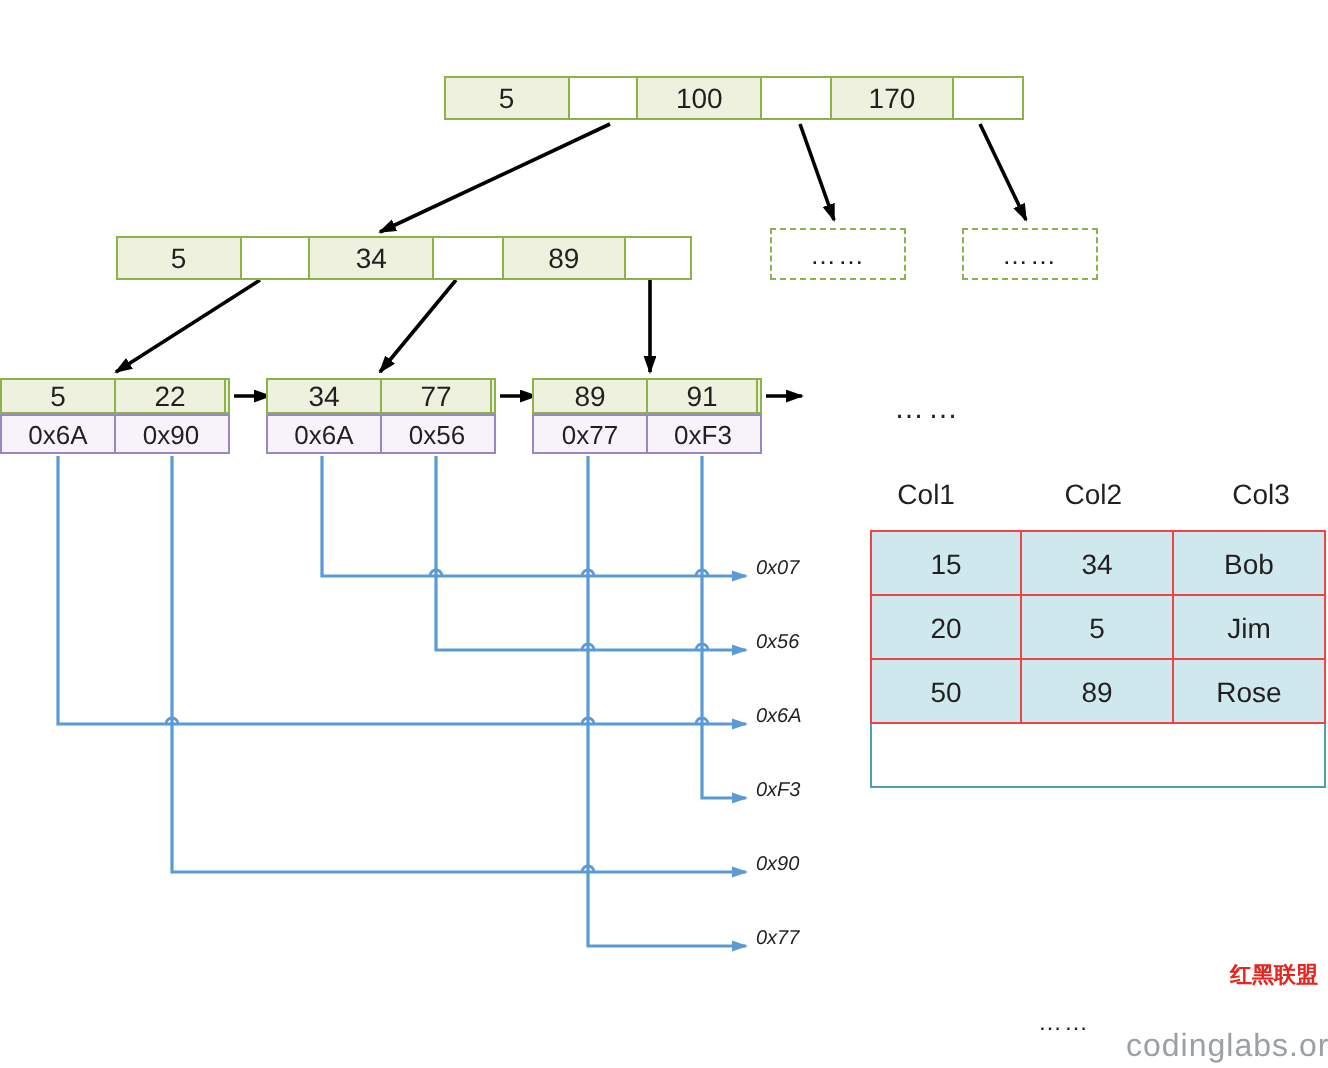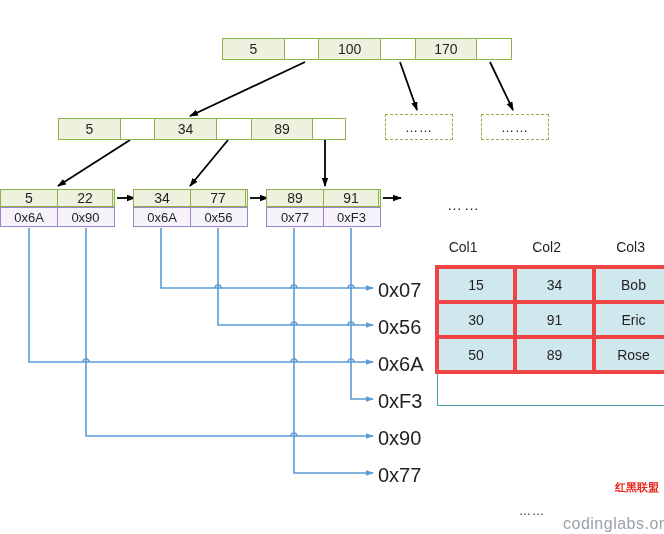--- a/index.html
+++ b/index.html
@@ -84,41 +84,42 @@
   .ellip{
     position:absolute;
     font-size:15px;
     letter-spacing:2px;
     color:#231f20;
   }
 
   
   .addr{
     position:absolute;
-    font-size:20px;
+    font-size:10px;
     color:#231f20;
     white-space:nowrap;
+    font-style:italic;
   }
 
   
   .tbl-head{
     position:absolute;
     display:flex;
   }
   .tbl-head div{
     font-size:14px;
     text-align:center;
   }
   .dtable{
     position:absolute;
     border-collapse:collapse;
     table-layout:fixed;
   }
   .dtable td{
-    border:4px solid #ef4444;
+    border:1px solid #ef4444;
     background:#cfe8ee;
     text-align:center;
     font-size:14px;
     height:31px;
     padding:0;
     color:#231f20;
   }
   .dtable tr.blank td{
     background:#ffffff;
     border:1px solid #4d9fb5;
@@ -313,23 +314,23 @@
   </div>
 
   <table class="dtable" style="left:435px;top:265px;width:224px;">
     <tbody>
       <tr>
         <td style="width:74px;">15</td>
         <td style="width:75px;">34</td>
         <td style="width:75px;">Bob</td>
       </tr>
       <tr>
-        <td>30</td>
-        <td>91</td>
-        <td>Eric</td>
+        <td>20</td>
+        <td>5</td>
+        <td>Jim</td>
       </tr>
       <tr>
         <td>50</td>
         <td>89</td>
         <td>Rose</td>
       </tr>
       <tr class="blank">
         <td class="first"></td>
         <td class="mid"></td>
         <td class="last"></td>

